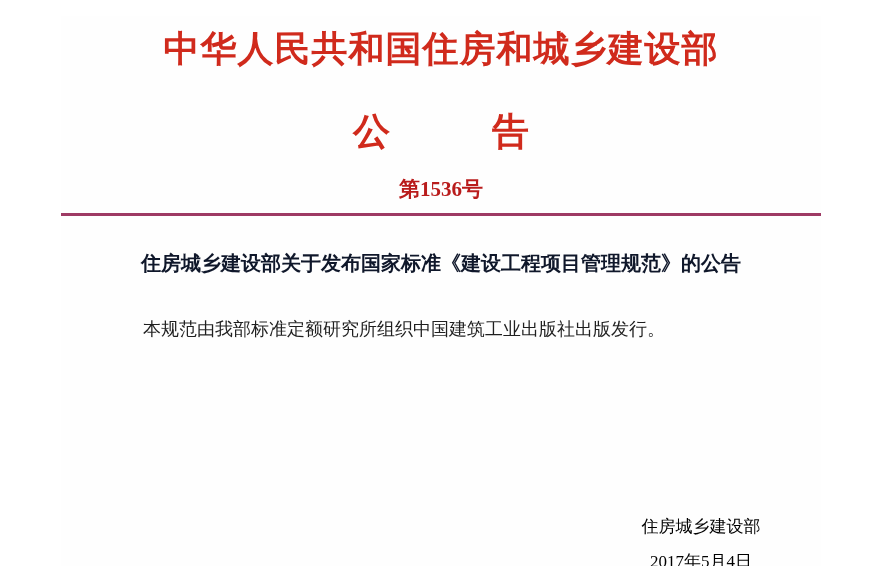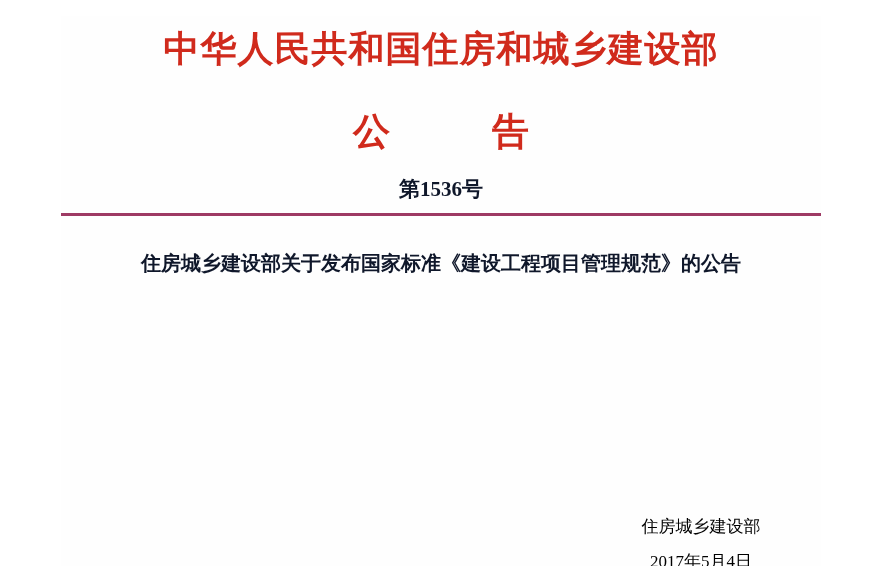--- a/index.html
+++ b/index.html
@@ -34,21 +34,21 @@
     font-size: 37px;
     font-weight: bold;
     color: var(--accent-red, #d02a1c);
     line-height: 1.1;
   }
   .doc-number {
     margin-top: 24px;
     text-align: center;
     font-size: 21px;
     font-weight: bold;
-    color: #0f172a;
+    color: #b91c1c;
     line-height: 1.2;
   }
   .divider {
     margin: 11px auto 0 auto;
     width: 788px;
     height: 3px;
     background: var(--divider-line, #9e3a64);
   }
   .subject {
     margin-top: 34px;
@@ -97,20 +97,21 @@
     <span>告</span>
   </div>
 
   <div class="doc-number">第1536号</div>
 
   <div class="divider"></div>
 
   <div class="subject">住房城乡建设部关于发布国家标准《建设工程项目管理规范》的公告</div>
 
   <div class="body-text">
+    <p>本规范由我部标准定额研究所组织中国建筑工业出版社出版发行。</p>
   </div>
 
   <div class="sign-block">
     <div class="sign-issuer">住房城乡建设部</div>
     <div class="sign-date">2017年5月4日</div>
   </div>
 
 </div>
 
 </body></html>

